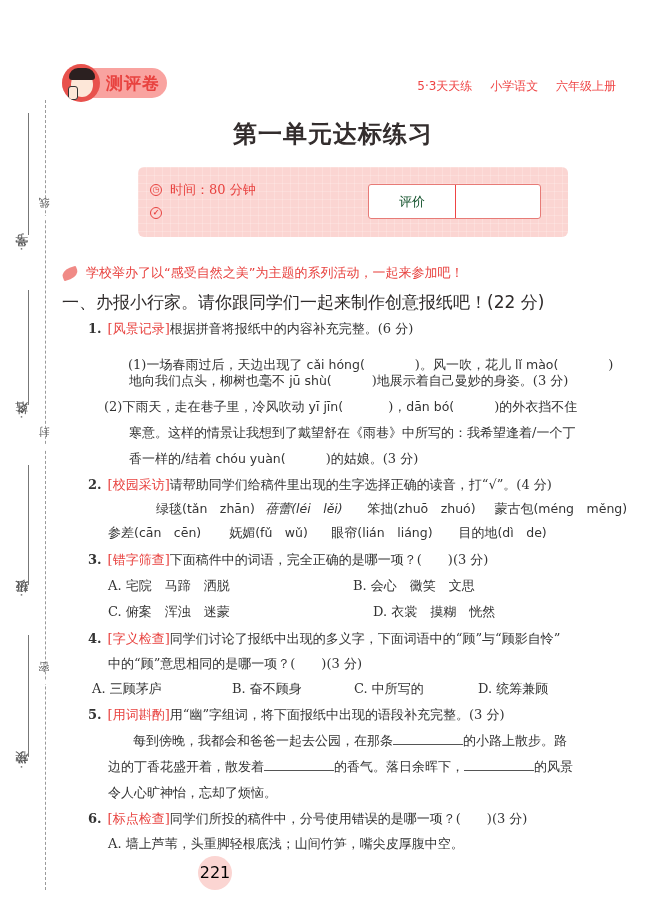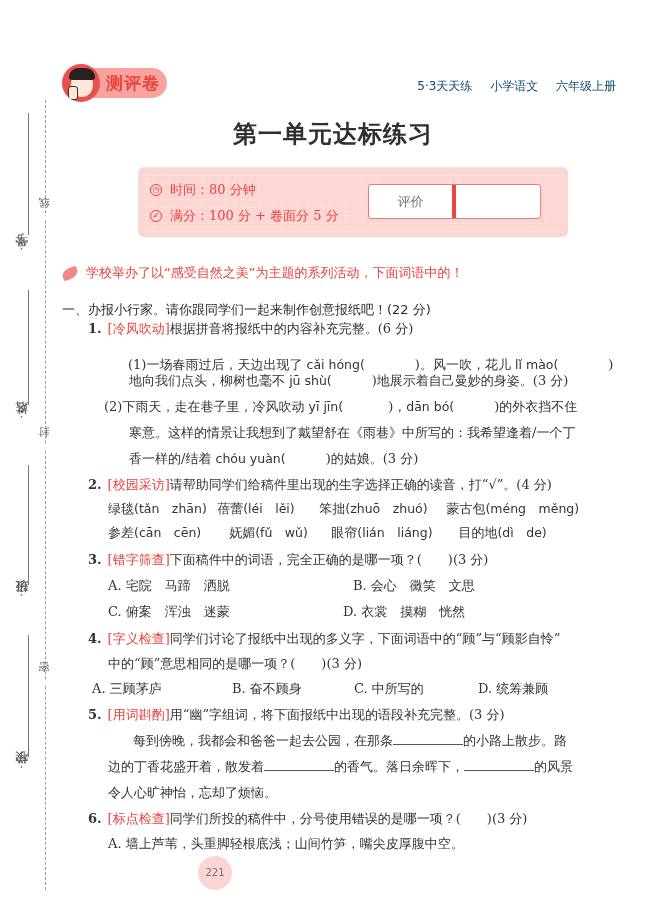--- a/index.html
+++ b/index.html
@@ -12,48 +12,48 @@
   .field-line { position: absolute; left: 28px; border-left: 1px solid #777; }
   .field-label { position: absolute; left: 13px; font-size: 13px; color: #555; writing-mode: vertical-rl; transform: rotate(180deg); }
 
   
   .badge { position: absolute; left: 62px; top: 68px; height: 30px; width: 105px; background: #f9a3a0; border-radius: 15px; }
   .badge-avatar { position: absolute; left: 62px; top: 64px; width: 38px; height: 38px; border-radius: 50%; background: #e8524d; overflow: hidden; }
   .badge-avatar .face { position: absolute; left: 9px; top: 9px; width: 22px; height: 24px; background: #fde7d8; border-radius: 45% 45% 50% 50%; }
   .badge-avatar .hair { position: absolute; left: 7px; top: 4px; width: 26px; height: 12px; background: #2b2020; border-radius: 12px 12px 4px 4px; }
   .badge-avatar .hand { position: absolute; left: 6px; top: 22px; width: 10px; height: 14px; background: #fde7d8; border: 1px solid #333; border-radius: 3px; }
   .badge-text { position: absolute; left: 106px; top: 72px; font-size: 17px; color: #e8423f; font-weight: bold; letter-spacing: 1px; }
-  .header-right { position: absolute; right: 50px; top: 78px; font-size: 12px; color: #0c4a6e; word-spacing: 2px; }
+  .header-right { position: absolute; right: 50px; top: 78px; font-size: 12px; color: #ef4444; word-spacing: 2px; }
   .header-right span { margin-left: 12px; }
 
   .title { position: absolute; left: 0; width: 666px; top: 118px; text-align: center; font-size: 24px; font-weight: bold; color: #332d2d; font-family: "DejaVu Serif", serif; letter-spacing: 1px; }
 
   
   .info-box { position: absolute; left: 138px; top: 167px; width: 430px; height: 70px; background: #fbd5d2; border-radius: 6px;
     background-image: linear-gradient(rgba(255,255,255,.18) 1px, transparent 1px), linear-gradient(90deg, rgba(255,255,255,.18) 1px, transparent 1px);
     background-size: 8px 8px; }
   .info-row { position: absolute; left: 12px; font-size: 13px; color: #e8423f; font-family: "DejaVu Serif", serif; display: flex; align-items: center; }
   .info-row .ico { width: 12px; height: 12px; border: 1.5px solid #e8423f; border-radius: 50%; margin-right: 8px; position: relative; font-size: 8px; line-height: 9px; text-align: center; font-weight: bold; }
   .eval-box { position: absolute; left: 230px; top: 17px; width: 173px; height: 35px; background: #fff; border: 1px solid #e77b77; border-radius: 3px; display: flex; }
-  .eval-label { width: 87px; border-right: 4px solid #ef4444; text-align: center; line-height: 33px; font-size: 13px; color: #737373; font-family: "DejaVu Serif", serif; }
+  .eval-label { width: 87px; border-right: 1px solid #ef4444; text-align: center; line-height: 33px; font-size: 13px; color: #14532d; font-family: "DejaVu Serif", serif; }
   .eval-value { flex: 1; }
 
   
   .banner { position: absolute; left: 62px; top: 264px; font-size: 13px; color: #e8423f; display: flex; align-items: center; }
   .banner .leaf { width: 16px; height: 11px; background: #f08a86; border-radius: 60% 10% 60% 10%; margin-right: 8px; transform: rotate(-20deg); }
-  .section-head { position: absolute; left: 62px; top: 301px; font-size: 13px; color: #2e2a2a; }
+  .section-head { position: absolute; left: 62px; top: 291px; font-size: 17px; color: #2e2a2a; }
 
   .line { position: absolute; font-size: 13px; color: #333; white-space: nowrap; font-family: "DejaVu Serif", serif; }
   .qnum { font-weight: bold; font-family: "DejaVu Serif", serif; margin-right: 6px; }
   .tag { color: #e8423f; }
   .py { font-family: "DejaVu Sans", sans-serif; font-size: 12.5px; }
   .blank { display: inline-block; border-bottom: 1px solid #555; width: 70px; height: 12px; vertical-align: baseline; }
 
   
-  .footer-circle { position: absolute; left: 198px; top: 856px; width: 34px; height: 34px; border-radius: 50%; background: #fbd5d2; text-align: center; line-height: 34px; font-size: 10px; color: #737373; }
+  .footer-circle { position: absolute; left: 198px; top: 856px; width: 34px; height: 34px; border-radius: 50%; background: #fbd5d2; text-align: center; line-height: 34px; font-size: 16px; color: #000000; }
   .footer-text { position: absolute; left: 246px; top: 864px; font-size: 13px; color: #e8423f; font-family: "DejaVu Serif", serif; letter-spacing: 1px; margin-top: 39px; }
 </style>
 </head>
 <body>
 
 <div class="binding-line"></div>
 <div class="binding-mark" style="top:216px;">线</div>
 <div class="binding-mark" style="top:445px;">封</div>
 <div class="binding-mark" style="top:680px;">密</div>
 
@@ -81,74 +81,73 @@
 
 <div class="title">第一单元达标练习</div>
 
 <div class="info-box">
   <div class="info-row" style="top:14px;">
     <span class="ico">◷</span>
     <span>时间：80 分钟</span>
   </div>
   <div class="info-row" style="top:40px;">
     <span class="ico">✓</span>
-    <span>满分：100 分 + 卷面分 5 分</span>
   </div>
   <div class="eval-box">
     <div class="eval-label">评价</div>
     <div class="eval-value"></div>
   </div>
 </div>
 
 <div class="banner">
   <span class="leaf"></span>
-  <span>学校举办了以“感受自然之美”为主题的系列活动，下面词语中的！</span>
+  <span>学校举办了以“感受自然之美”为主题的系列活动，一起来参加吧！</span>
 </div>
 <div class="section-head">一、办报小行家。请你跟同学们一起来制作创意报纸吧！(22 分)</div>
 
 <div class="line" style="left:88px;top:320px;">
-  <span class="qnum">1.</span><span class="tag">[冷风吹动]</span><span>根据拼音将报纸中的内容补充完整。(6 分)</span>
+  <span class="qnum">1.</span><span class="tag">[风景记录]</span><span>根据拼音将报纸中的内容补充完整。(6 分)</span>
 </div>
 <div class="line" style="left:104px;top:356px;margin-left:24px;">
   <span>(1)一场春雨过后，天边出现了 </span><span class="py">cǎi hóng(</span><span style="display:inline-block;width:50px;"></span><span>)。风一吹，花儿 </span><span class="py">lǐ mào(</span><span style="display:inline-block;width:50px;"></span><span>)</span>
 </div>
 <div class="line" style="left:129px;top:372px;">
   <span>地向我们点头，柳树也毫不 </span><span class="py">jū shù(</span><span style="display:inline-block;width:40px;"></span><span>)地展示着自己曼妙的身姿。(3 分)</span>
 </div>
 <div class="line" style="left:104px;top:398px;">
   <span>(2)下雨天，走在巷子里，冷风吹动 </span><span class="py">yī jīn(</span><span style="display:inline-block;width:45px;"></span><span>)，</span><span class="py">dān bó(</span><span style="display:inline-block;width:40px;"></span><span>)的外衣挡不住</span>
 </div>
 <div class="line" style="left:129px;top:424px;">寒意。这样的情景让我想到了戴望舒在《雨巷》中所写的：我希望逢着/一个丁</div>
 <div class="line" style="left:129px;top:450px;">
   <span>香一样的/结着 </span><span class="py">chóu yuàn(</span><span style="display:inline-block;width:40px;"></span><span>)的姑娘。(3 分)</span>
 </div>
 
 <div class="line" style="left:88px;top:476px;">
   <span class="qnum">2.</span><span class="tag">[校园采访]</span><span>请帮助同学们给稿件里出现的生字选择正确的读音，打“√”。(4 分)</span>
 </div>
 <div class="line" style="left:108px;top:500px;">
-  <span style="display:inline-block;width:105px;"><span>绿毯</span><span class="py">(tǎn　zhān)</span></span>
-  <span style="display:inline-block;width:98px;"><span>蓓蕾</span><span class="py">(léi　lěi)</span></span>
+  <span style="display:inline-block;width:105px;margin-left:48px;"><span>绿毯</span><span class="py">(tǎn　zhān)</span></span>
+  <span style="display:inline-block;width:98px;font-style:italic;"><span>蓓蕾</span><span class="py">(léi　lěi)</span></span>
   <span style="display:inline-block;width:123px;"><span>笨拙</span><span class="py">(zhuō　zhuó)</span></span>
   <span style="display:inline-block;"><span>蒙古包</span><span class="py">(méng　měng)</span></span>
 </div>
 <div class="line" style="left:108px;top:524px;">
   <span style="display:inline-block;width:117px;"><span>参差</span><span class="py">(cān　cēn)</span></span>
   <span style="display:inline-block;width:98px;"><span>妩媚</span><span class="py">(fǔ　wǔ)</span></span>
   <span style="display:inline-block;width:123px;"><span>眼帘</span><span class="py">(lián　liáng)</span></span>
   <span style="display:inline-block;"><span>目的地</span><span class="py">(dì　de)</span></span>
 </div>
 
 <div class="line" style="left:88px;top:551px;">
   <span class="qnum">3.</span><span class="tag">[错字筛查]</span><span>下面稿件中的词语，完全正确的是哪一项？(　　)(3 分)</span>
 </div>
 <div class="line" style="left:108px;top:577px;">A. 宅院　马蹄　洒脱</div>
 <div class="line" style="left:353px;top:577px;">B. 会心　黴笑　文思</div>
 <div class="line" style="left:108px;top:603px;">C. 俯案　浑浊　迷蒙</div>
-<div class="line" style="left:343px;top:603px;">D. 衣裳　摸糊　恍然</div>
+<div class="line" style="left:373px;top:603px;">D. 衣裳　摸糊　恍然</div>
 
 <div class="line" style="left:88px;top:630px;">
   <span class="qnum">4.</span><span class="tag">[字义检查]</span><span>同学们讨论了报纸中出现的多义字，下面词语中的“顾”与“顾影自怜”</span>
 </div>
 <div class="line" style="left:108px;top:655px;">中的“顾”意思相同的是哪一项？(　　)(3 分)</div>
 <div class="line" style="left:92px;top:680px;">A. 三顾茅庐</div>
 <div class="line" style="left:232px;top:680px;">B. 奋不顾身</div>
 <div class="line" style="left:354px;top:680px;">C. 中所写的</div>
 <div class="line" style="left:478px;top:680px;">D. 统筹兼顾</div>
 

